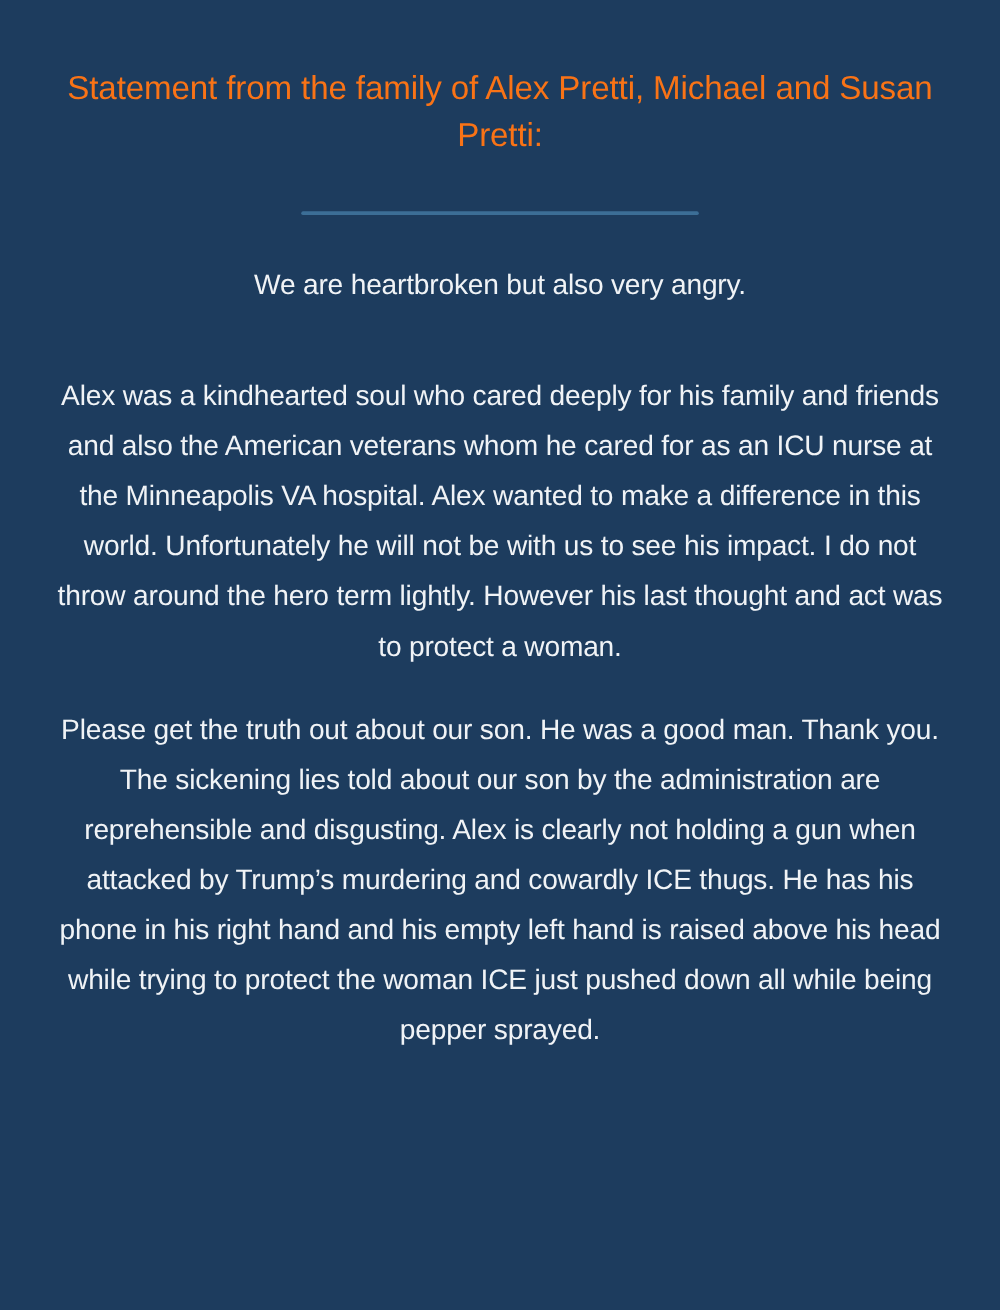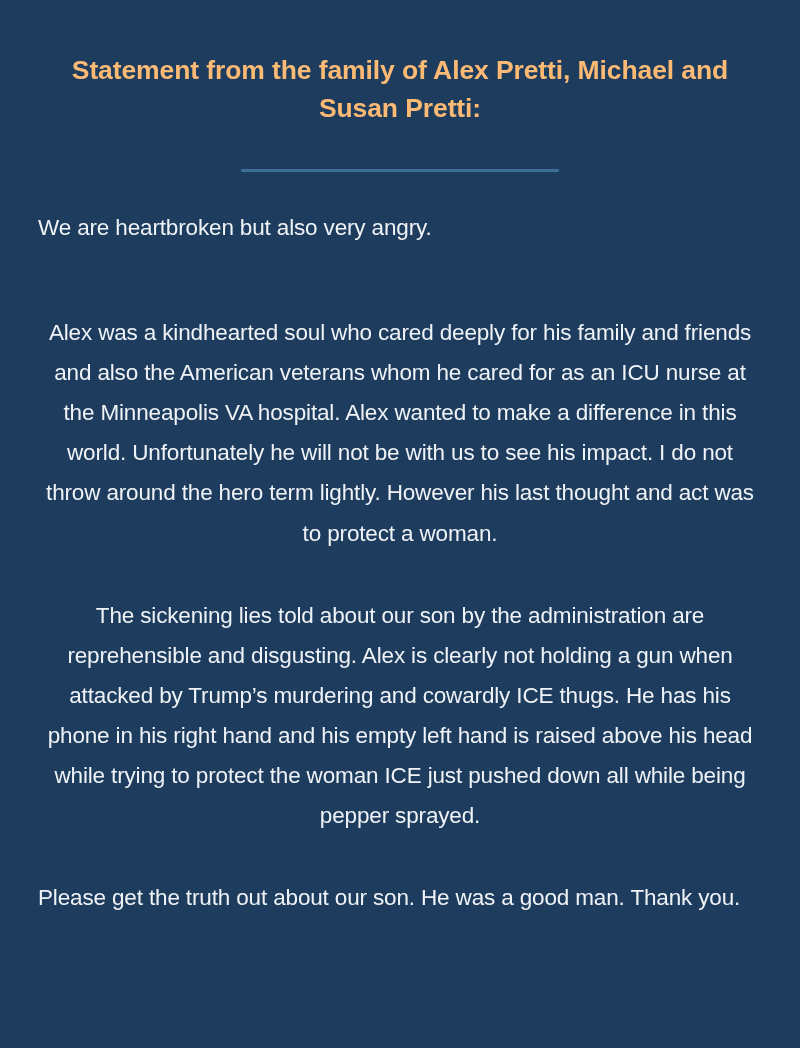--- a/index.html
+++ b/index.html
@@ -17,44 +17,43 @@
     width: 800px;
     height: 1048px;
     box-sizing: border-box;
     background: #1d3c5e;
     display: flex;
     flex-direction: column;
     align-items: center;
     padding: 52px 34px 0 34px;
   }
   .statement-title {
-    color: #fdba74;
+    color: #f97316;
     font-size: 26.5px;
-    font-weight: bold;
+    font-weight: normal;
     line-height: 1.42;
     text-align: center;
     letter-spacing: -0.1px;
     max-width: 700px;
     margin: 0;
   }
   .divider {
     width: 318px;
     height: 3px;
     background: #3c6e96;
     margin: 42px 0 0 0;
     border: none;
     border-radius: 2px;
   }
   .body-block {
     width: 724px;
     margin-top: 36px;
     display: flex;
     flex-direction: column;
-    align-items: flex-start;
-    gap: 16px;
+    align-items: center;
   }
   .para {
     color: #f0f3f6;
     font-size: 22.5px;
     line-height: 1.78;
     text-align: center;
     margin: 0 0 26px 0;
     letter-spacing: -0.15px;
     max-width: 724px;
   }
@@ -67,16 +66,16 @@
 <body>
 
 <div class="statement-card">
   <h1 class="statement-title">Statement from the family of Alex Pretti, Michael and Susan Pretti:</h1>
 
   <div class="divider"></div>
 
   <div class="body-block">
     <p class="para p1">We are heartbroken but also very angry.</p>
     <p class="para p2">Alex was a kindhearted soul who cared deeply for his family and friends and also the American veterans whom he cared for as an ICU nurse at the Minneapolis VA hospital. Alex wanted to make a difference in this world. Unfortunately he will not be with us to see his impact. I do not throw around the hero term lightly. However his last thought and act was to protect a woman.</p>
+    <p class="para p4">Please get the truth out about our son. He was a good man. Thank you.</p>
     <p class="para p3">The sickening lies told about our son by the administration are reprehensible and disgusting. Alex is clearly not holding a gun when attacked by Trump’s murdering and cowardly ICE thugs. He has his phone in his right hand and his empty left hand is raised above his head while trying to protect the woman ICE just pushed down all while being pepper sprayed.</p>
-    <p class="para p4">Please get the truth out about our son. He was a good man. Thank you.</p>
   </div>
 </div>
 
 </body></html>

